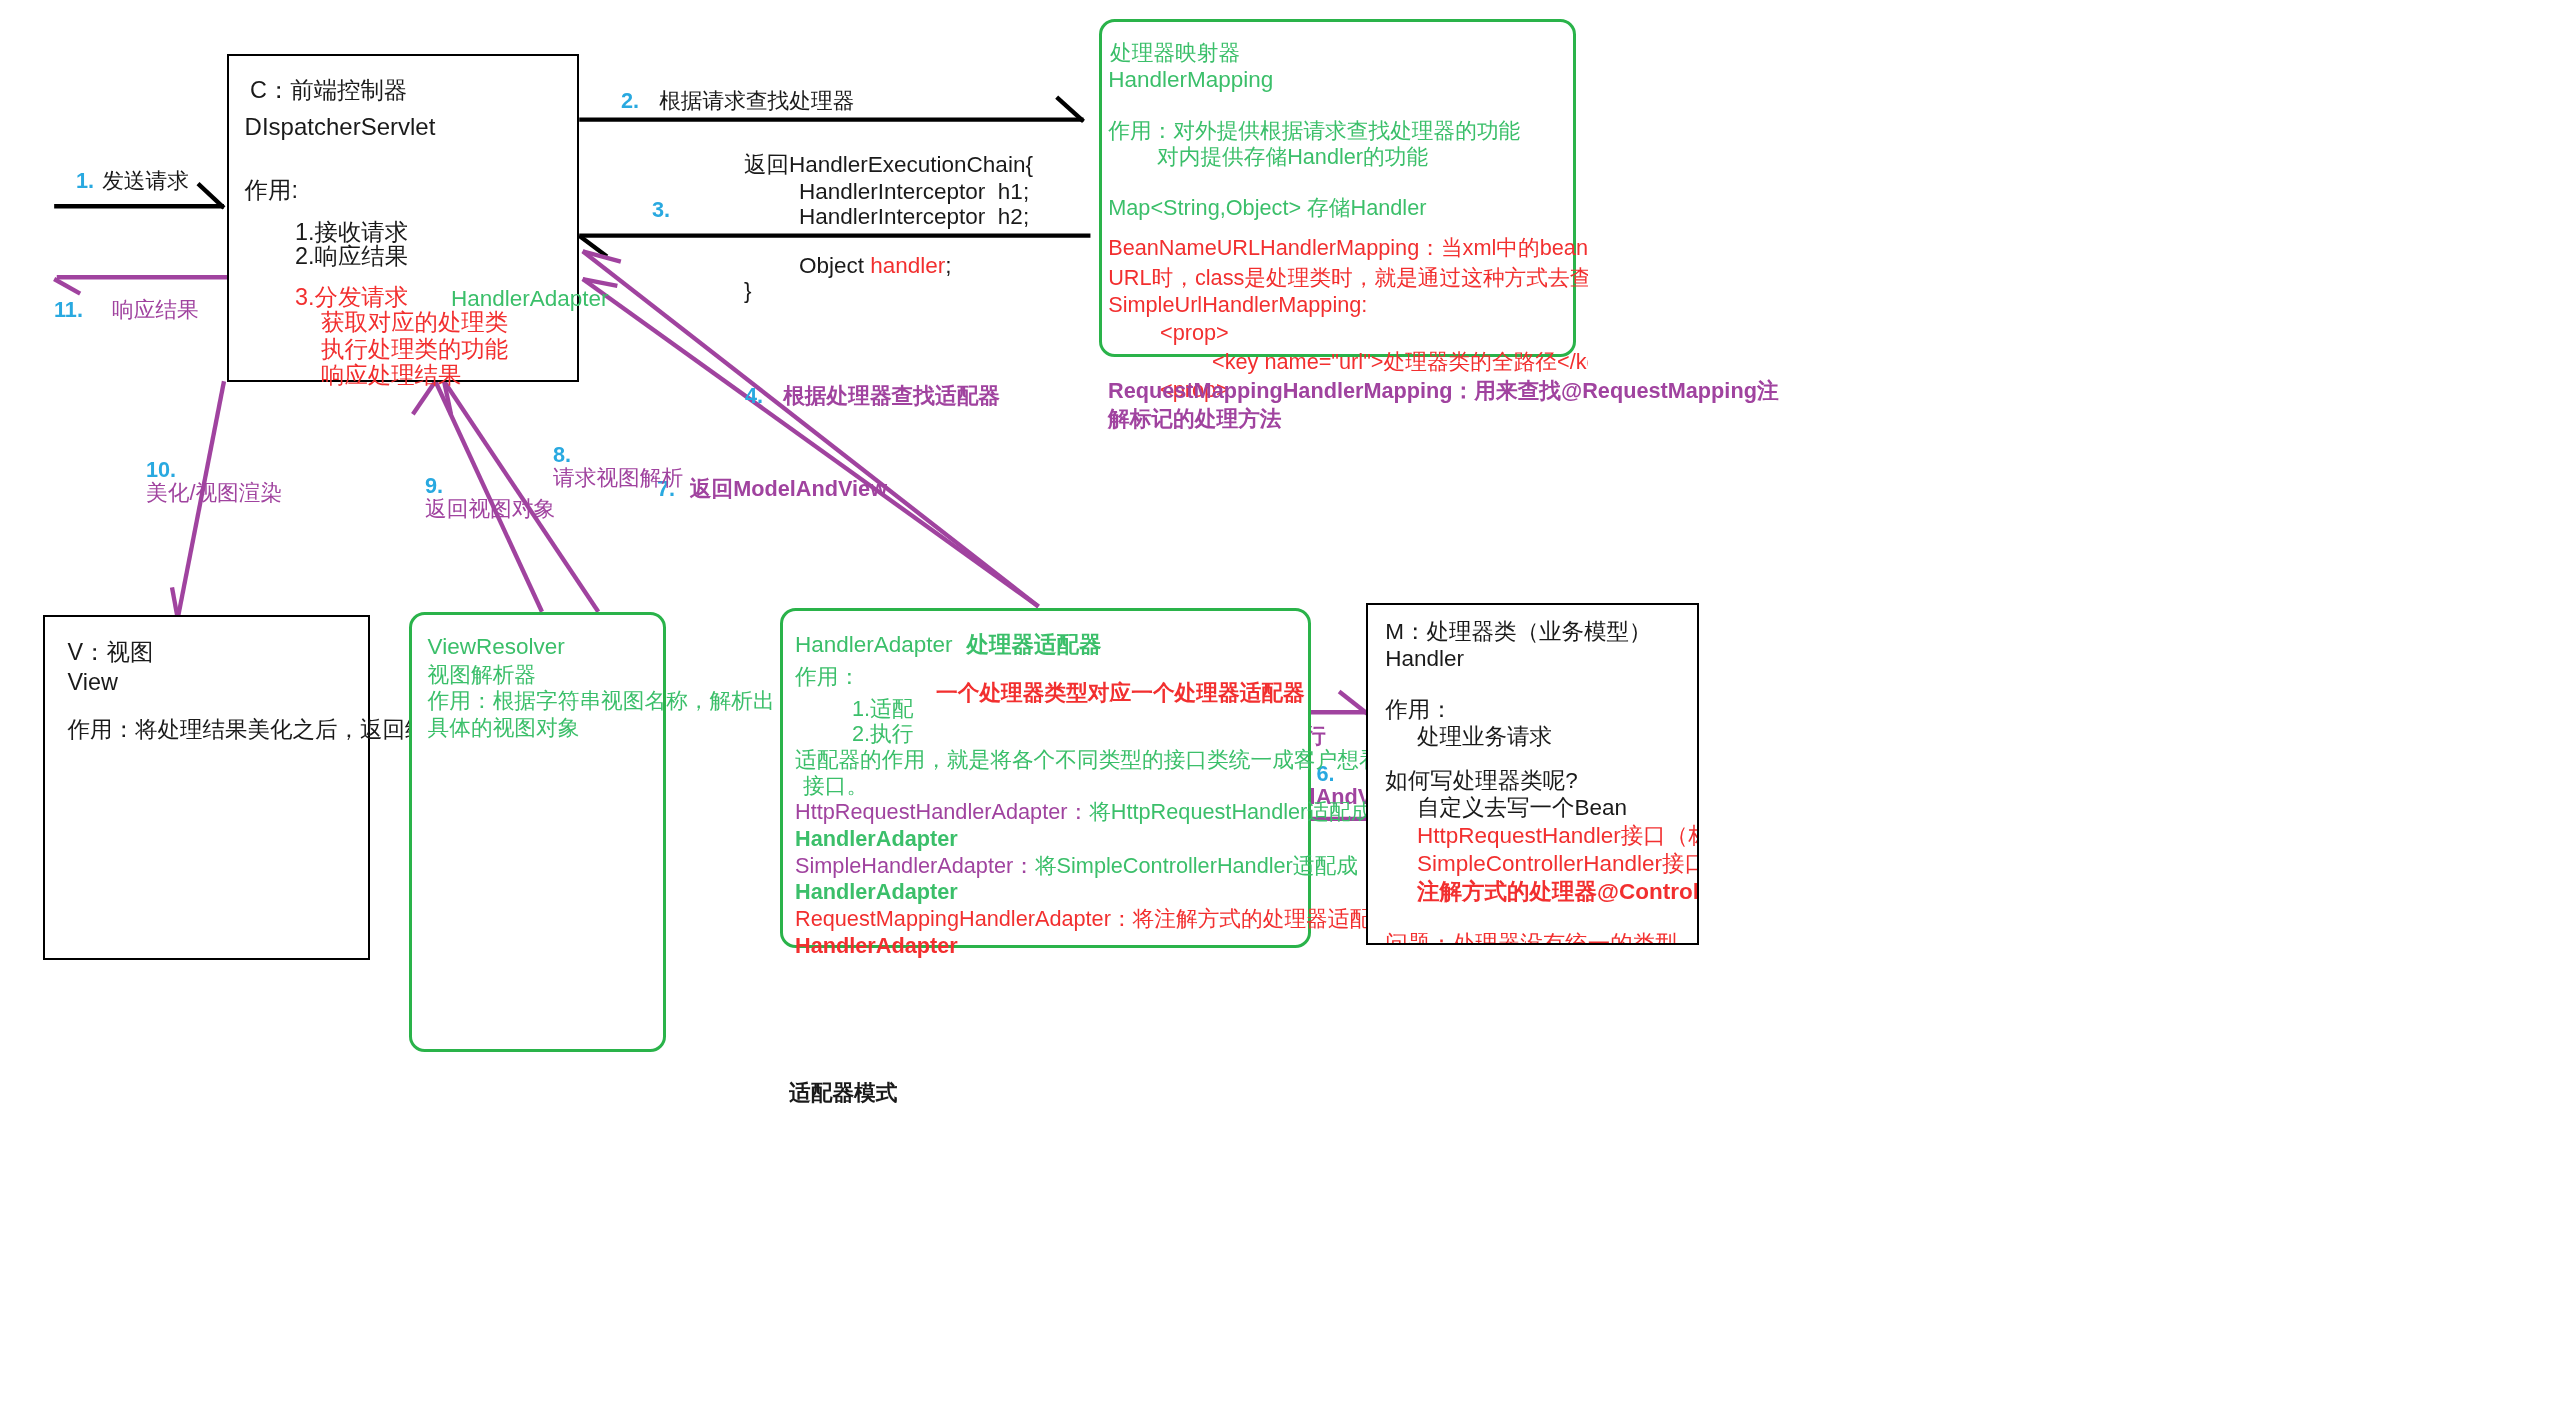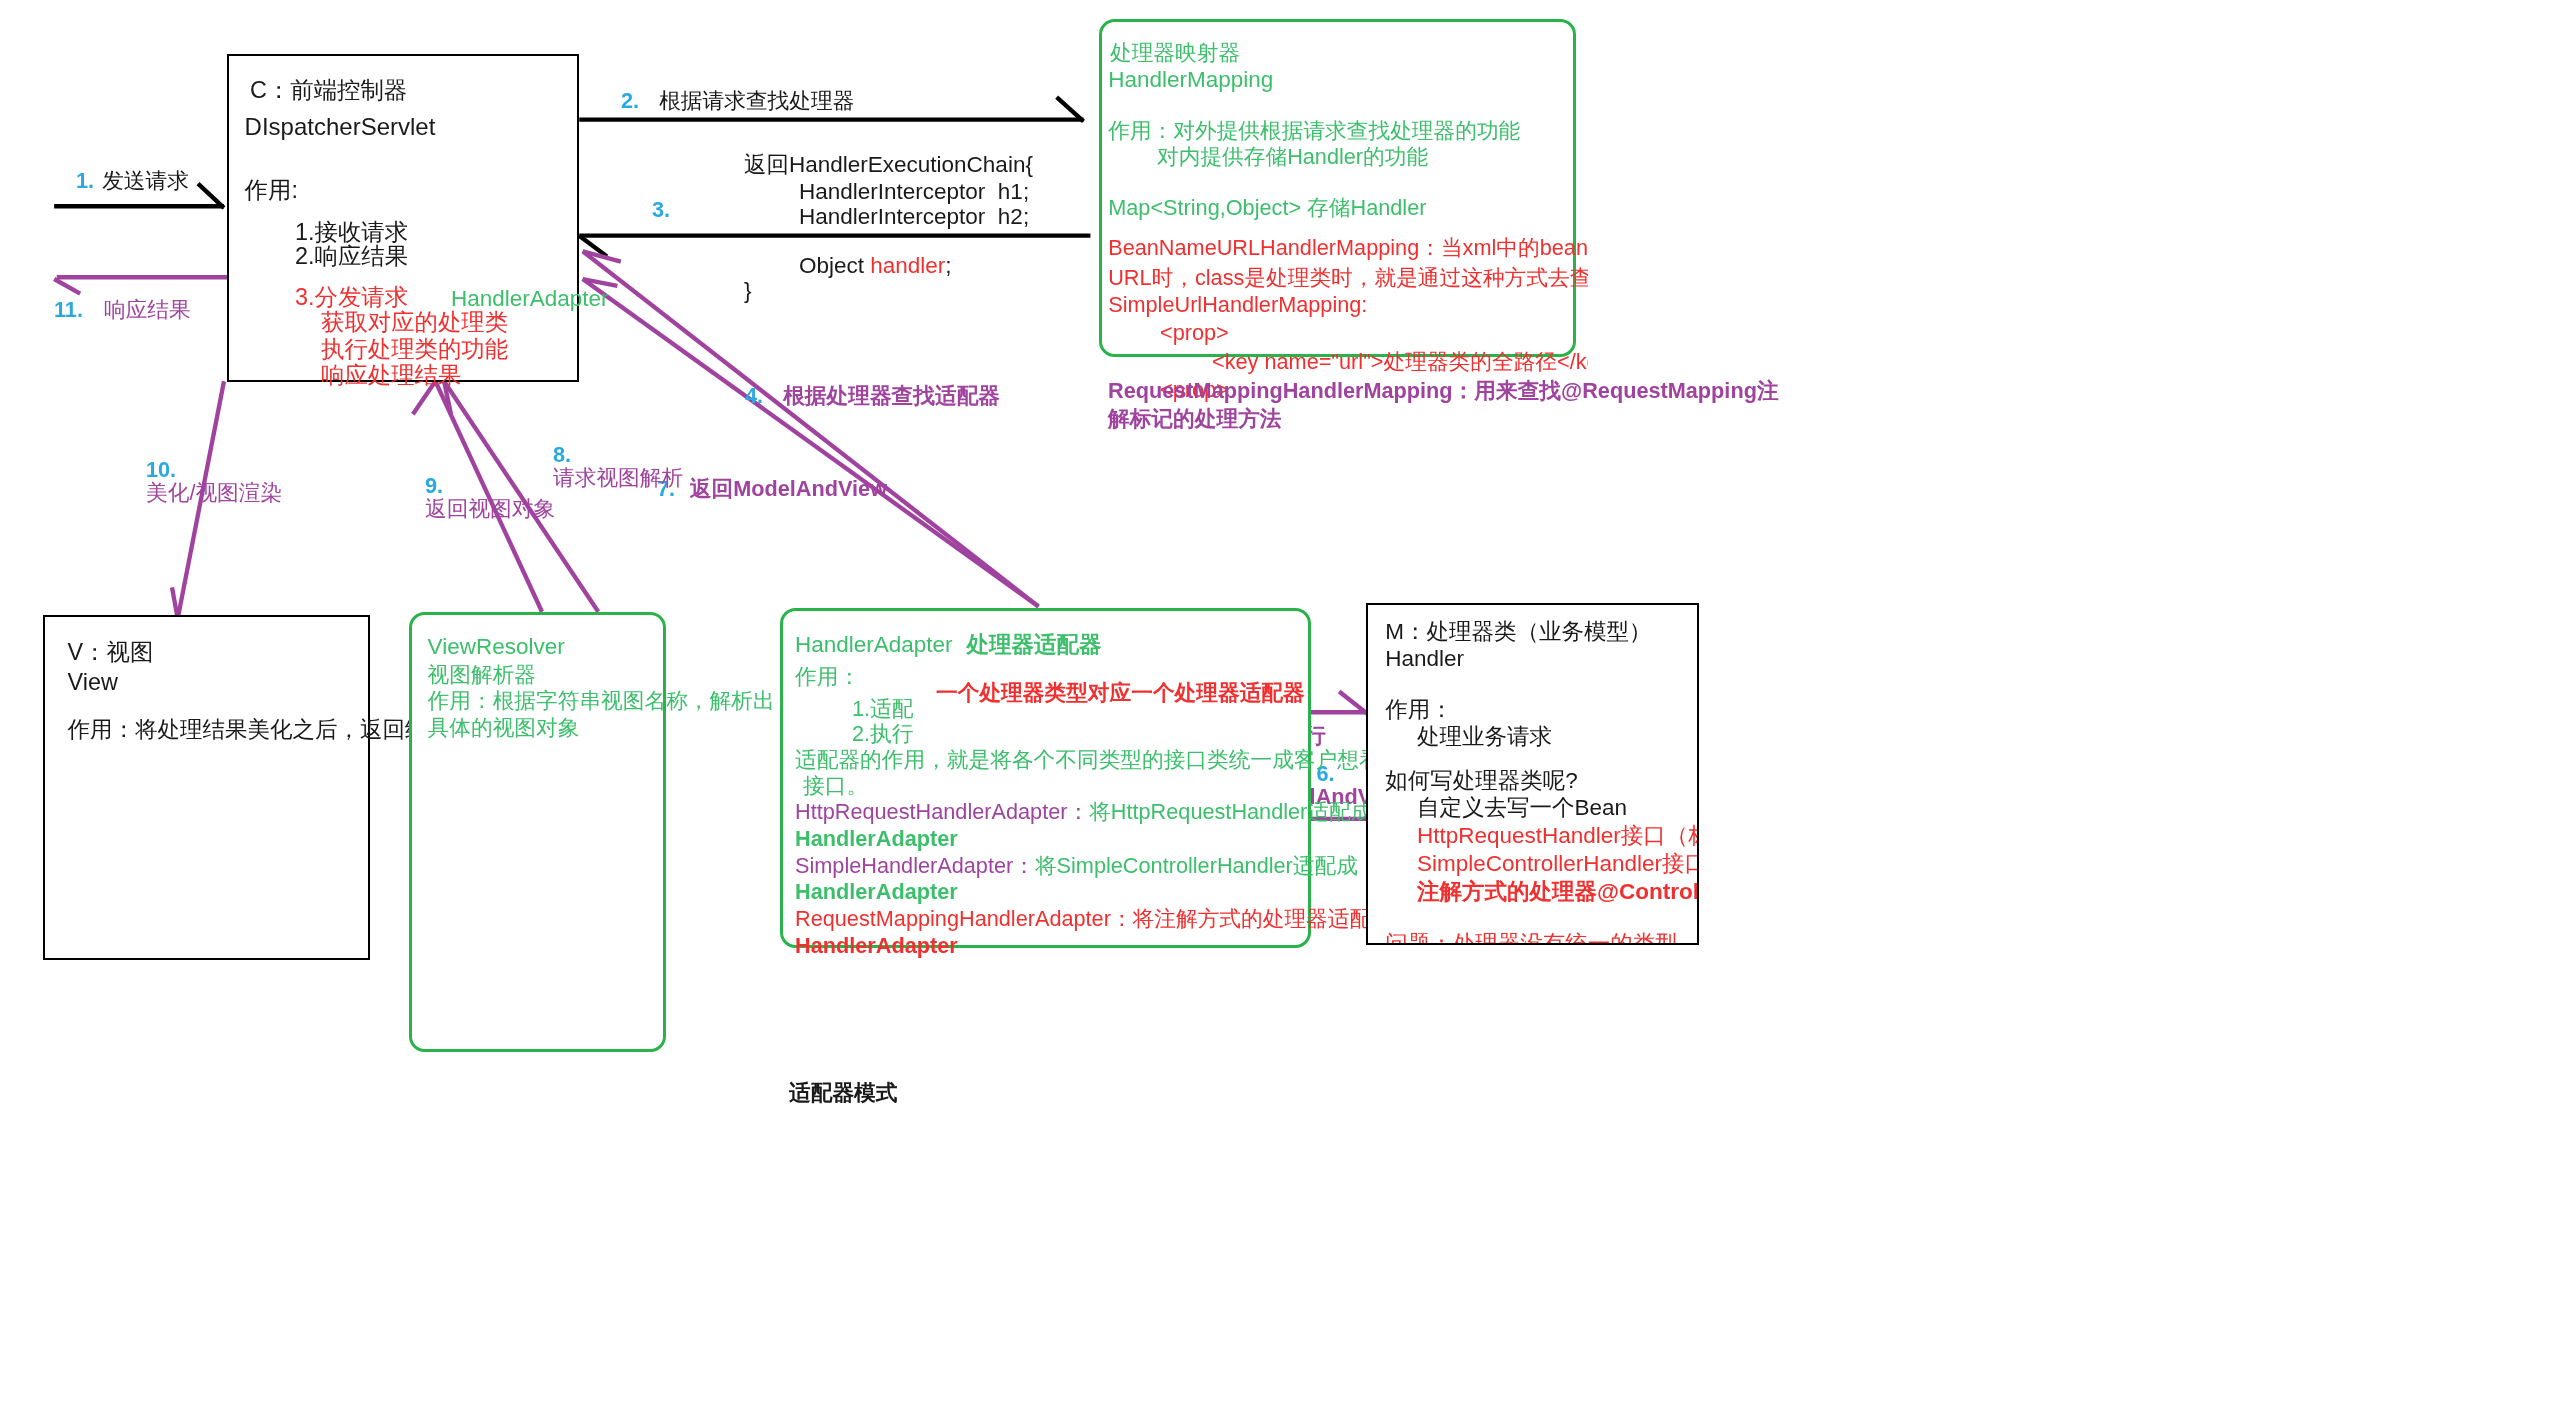--- a/index.html
+++ b/index.html
@@ -210,21 +210,21 @@
     <span class="purple">返回视图对象</span>
   </div>
 
   <div class="lbl" style="left:146px; top:459px; font-size:21.7px;">
     <span class="blue bold">10.</span><br>
     <span class="purple">美化/视图渲染</span>
   </div>
 
   <div class="lbl" style="left:54px; top:299px; font-size:21.7px;">
     <span class="blue bold">11.</span>
-    <span class="purple" style="margin-left:15px;">响应结果</span>
+    <span class="purple" style="margin-left:23px;">响应结果</span>
   </div>
 
   <div class="box box-black" style="left:43px; top:615px; width:327px; height:345px;">
     <div class="txt black" style="left:22.5px; top:24px; font-size:23.4px;">V：视图</div>
     <div class="txt black" style="left:22.5px; top:54px; font-size:23.4px;">View</div>
     <div class="txt black" style="left:22.5px; top:102px; font-size:22.5px;">作用：将处理结果美化之后，返回给浏览器</div>
   </div>
 
   <div class="box box-green" style="left:409px; top:612px; width:257px; height:440px;">
     <div class="txt green" style="left:15.6px; top:21px; font-size:22.5px;">ViewResolver</div>

